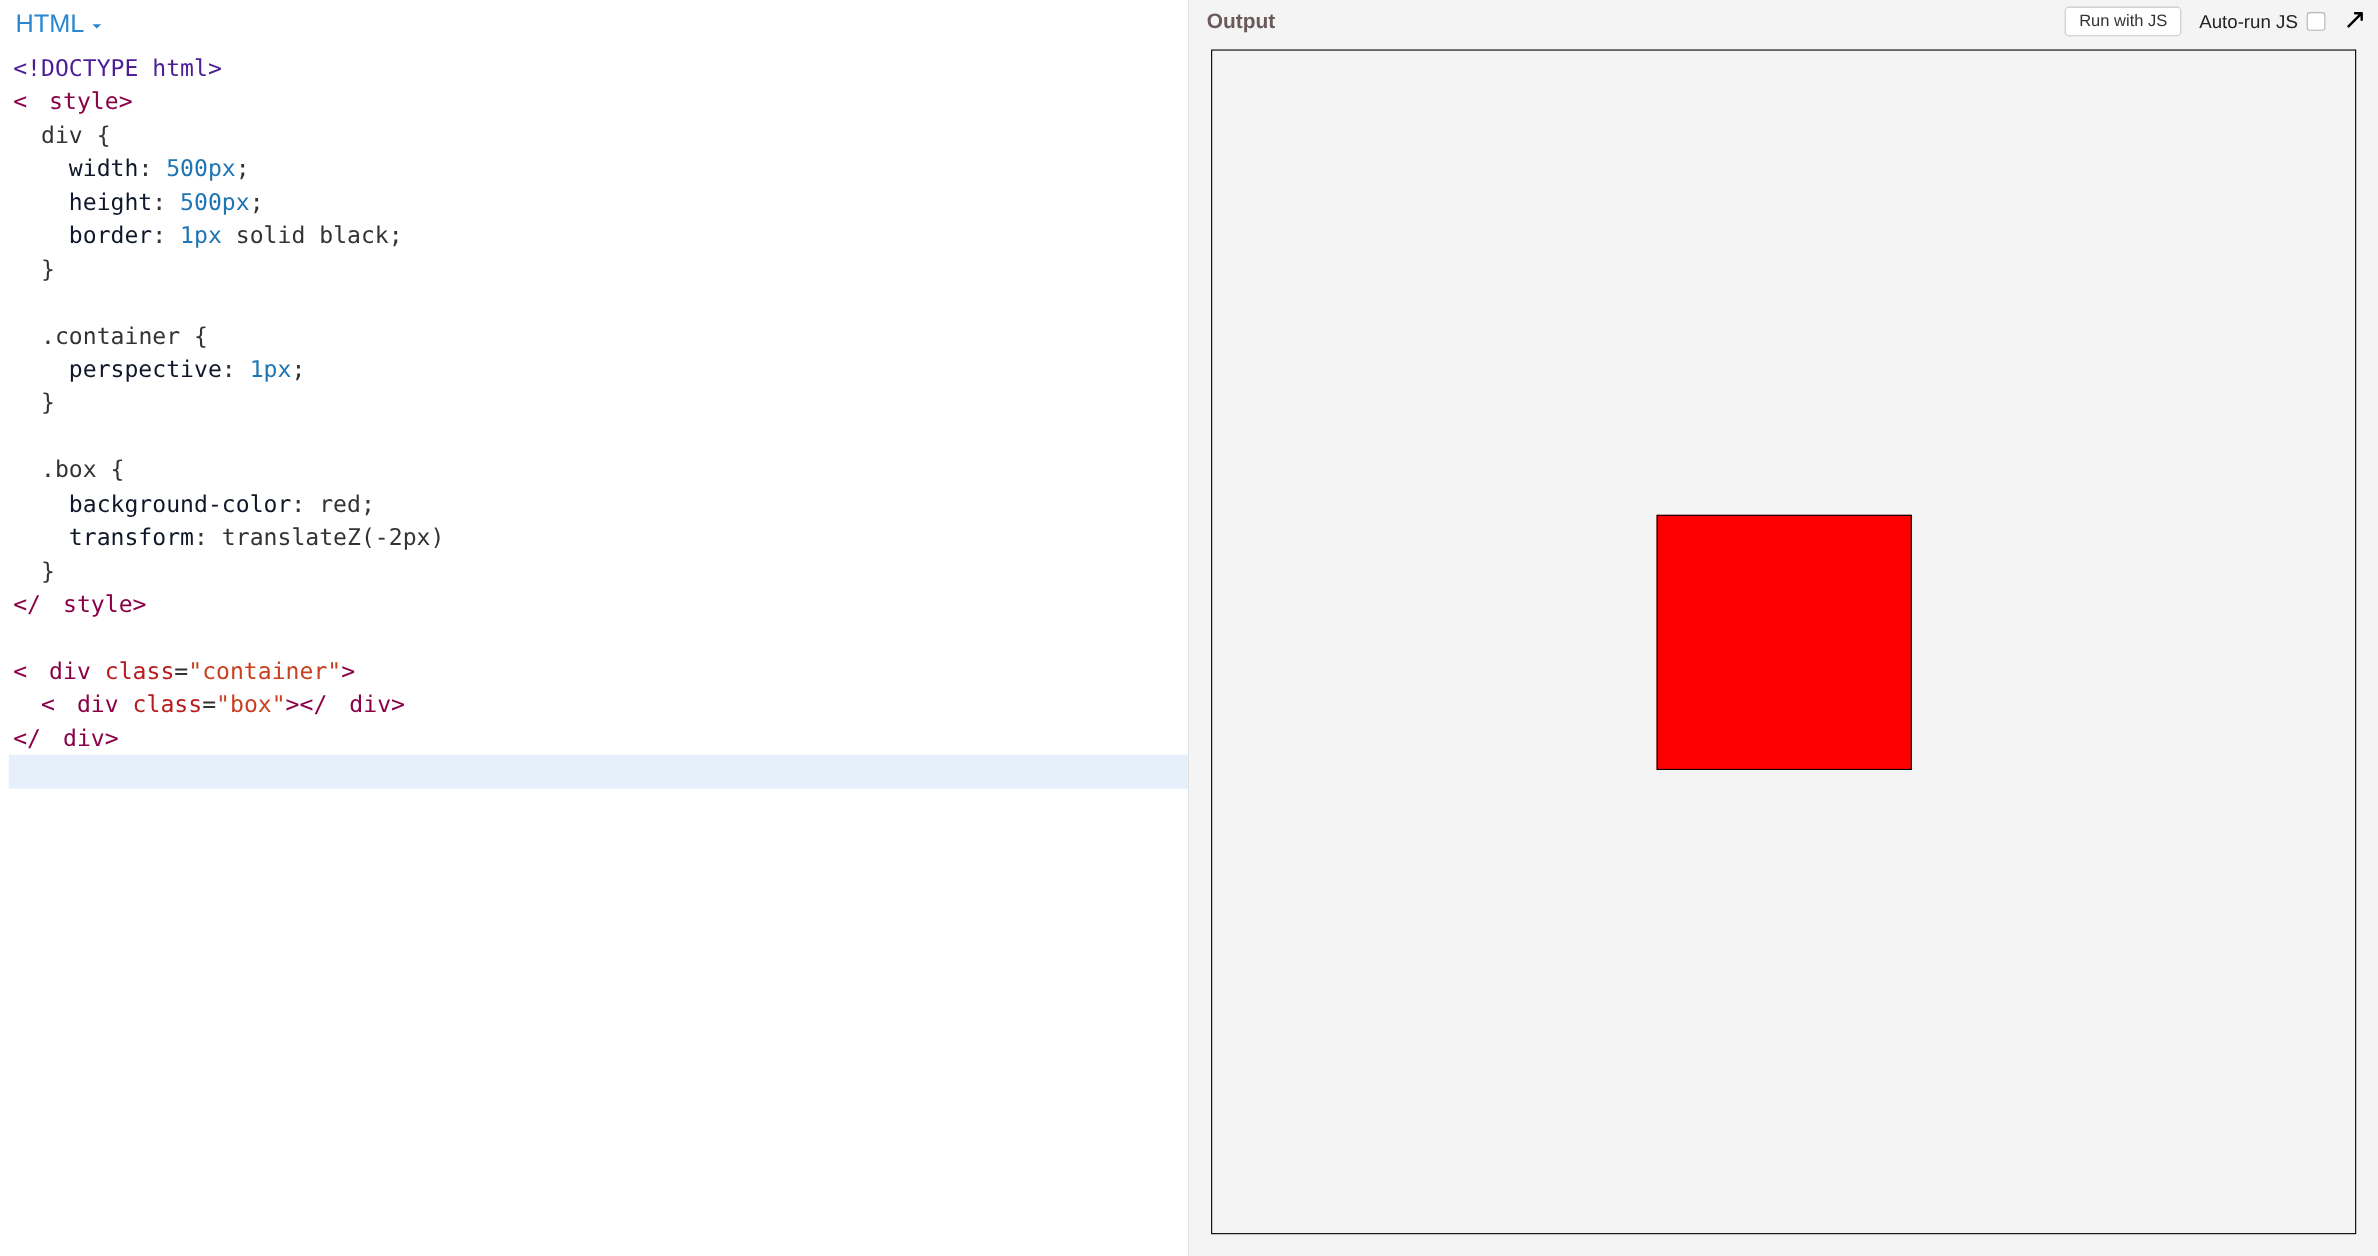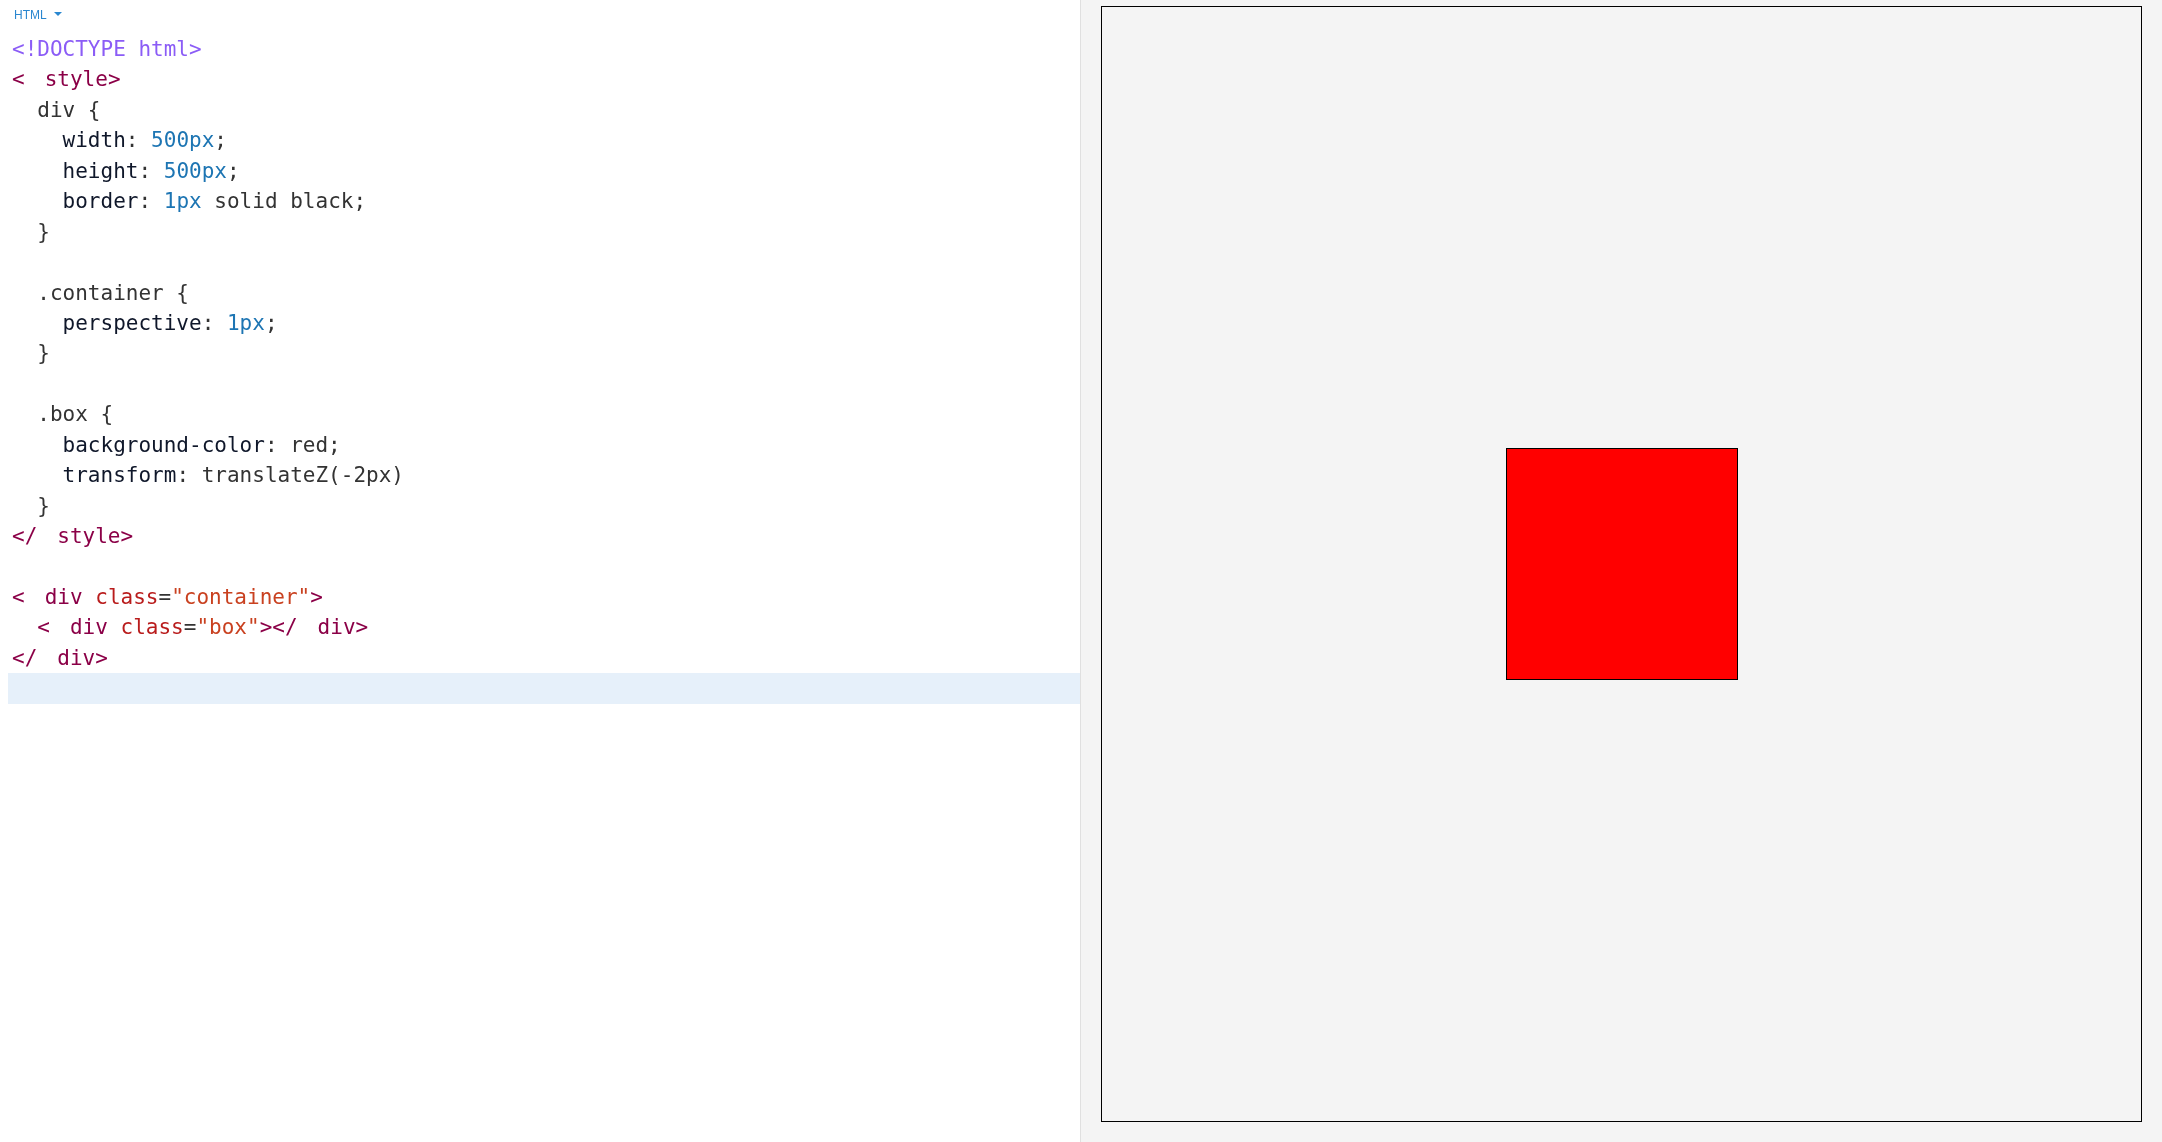--- a/index.html
+++ b/index.html
@@ -35,21 +35,21 @@
     flex-direction: column;
   }
   .left-header {
     padding: 6px 10px 4px 10px;
   }
   .lang-selector {
     display: inline-flex;
     align-items: center;
     gap: 6px;
     color: #2a87d0;
-    font-size: 12px;
+    font-size: 23px;
     cursor: pointer;
     padding: 2px 4px;
   }
   .lang-selector svg {
     width: 10px;
     height: 10px;
   }
   .editor {
     flex: 1;
     padding: 6px 0 0 8px;
@@ -60,21 +60,21 @@
     overflow: auto;
     position: relative;
   }
   .code-line {
     padding: 0 4px;
     min-height: 1.45em;
   }
   .code-line.current {
     background: #e6f0fa;
   }
-  .tok-doctype { color: #8b5cf6; }
+  .tok-doctype { color: #4c1d95; }
   .tok-tag     { color: #8b0047; margin-left: 20px; }
   .tok-angle   { color: #8b0047; }
   .tok-text    { color: #333333; margin-top: 44px; }
   .tok-prop    { color: #0f172a; margin-top: 29px; }
   .tok-punct   { color: #333333; }
   .tok-value   { color: #333333; }
   .tok-attr    { color: #b91c1c; }
   .tok-string  { color: #c94120; }
   .tok-num     { color: #1d75b3; }
 
@@ -164,20 +164,35 @@
           <svg viewBox="0 0 10 10">
               <path d="M1 3 L5 7 L9 3 Z" fill="#2a87d0"></path>
             </svg>
         </span>
       </div>
     </div>
     <div class="editor" id="editor"><div class="code-line"><span class="tok-doctype">&lt;!DOCTYPE html&gt;</span></div><div class="code-line"><span class="tok-angle">&lt;</span><span class="tok-tag">style</span><span class="tok-angle">&gt;</span></div><div class="code-line">  <span class="tok-text">div {</span></div><div class="code-line">    <span class="tok-prop">width</span><span class="tok-punct">: </span><span class="tok-num">500px</span><span class="tok-punct">;</span></div><div class="code-line">    <span class="tok-prop">height</span><span class="tok-punct">: </span><span class="tok-num">500px</span><span class="tok-punct">;</span></div><div class="code-line">    <span class="tok-prop">border</span><span class="tok-punct">: </span><span class="tok-num">1px</span><span class="tok-value"> </span><span class="tok-value">solid</span><span class="tok-value"> </span><span class="tok-value">black</span><span class="tok-punct">;</span></div><div class="code-line">  <span class="tok-text">}</span></div><div class="code-line">&nbsp;</div><div class="code-line">  <span class="tok-text">.container {</span></div><div class="code-line">    <span class="tok-prop">perspective</span><span class="tok-punct">: </span><span class="tok-num">1px</span><span class="tok-punct">;</span></div><div class="code-line">  <span class="tok-text">}</span></div><div class="code-line">&nbsp;</div><div class="code-line">  <span class="tok-text">.box {</span></div><div class="code-line">    <span class="tok-prop">background-color</span><span class="tok-punct">: </span><span class="tok-value">red</span><span class="tok-punct">;</span></div><div class="code-line">    <span class="tok-prop">transform</span><span class="tok-punct">: </span><span class="tok-value">translateZ(-2px)</span><span class="tok-punct"></span></div><div class="code-line">  <span class="tok-text">}</span></div><div class="code-line"><span class="tok-angle">&lt;/</span><span class="tok-tag">style</span><span class="tok-angle">&gt;</span></div><div class="code-line">&nbsp;</div><div class="code-line"><span class="tok-angle">&lt;</span><span class="tok-tag">div</span> <span class="tok-attr">class</span><span class="tok-punct">=</span><span class="tok-string">"container"</span><span class="tok-angle">&gt;</span></div><div class="code-line">  <span class="tok-angle">&lt;</span><span class="tok-tag">div</span> <span class="tok-attr">class</span><span class="tok-punct">=</span><span class="tok-string">"box"</span><span class="tok-angle">&gt;</span><span class="tok-angle">&lt;/</span><span class="tok-tag">div</span><span class="tok-angle">&gt;</span></div><div class="code-line"><span class="tok-angle">&lt;/</span><span class="tok-tag">div</span><span class="tok-angle">&gt;</span></div><div class="code-line current">&nbsp;</div></div>
   </div>
 
   <div class="right-pane">
+    <div class="right-header">
+      <div class="output-label">Output</div>
+      <div class="right-controls">
+        <button class="run-btn">Run with JS</button>
+        <label class="autorun-wrap">
+          <span>Auto-run JS</span>
+          <span class="autorun-checkbox"></span>
+        </label>
+        <span class="expand-icon">
+          <svg viewBox="0 0 18 18">
+              <path d="M3 15 L15 3 M9 3 H15 V9" stroke="#000" stroke-width="2.2" fill="none" stroke-linecap="round" stroke-linejoin="round"></path>
+            </svg>
+        </span>
+      </div>
+    </div>
     <div class="output-frame">
       <div class="preview-stage">
         <div class="red-box"></div>
       </div>
     </div>
   </div>
 
 </div>
 
 </body></html>

